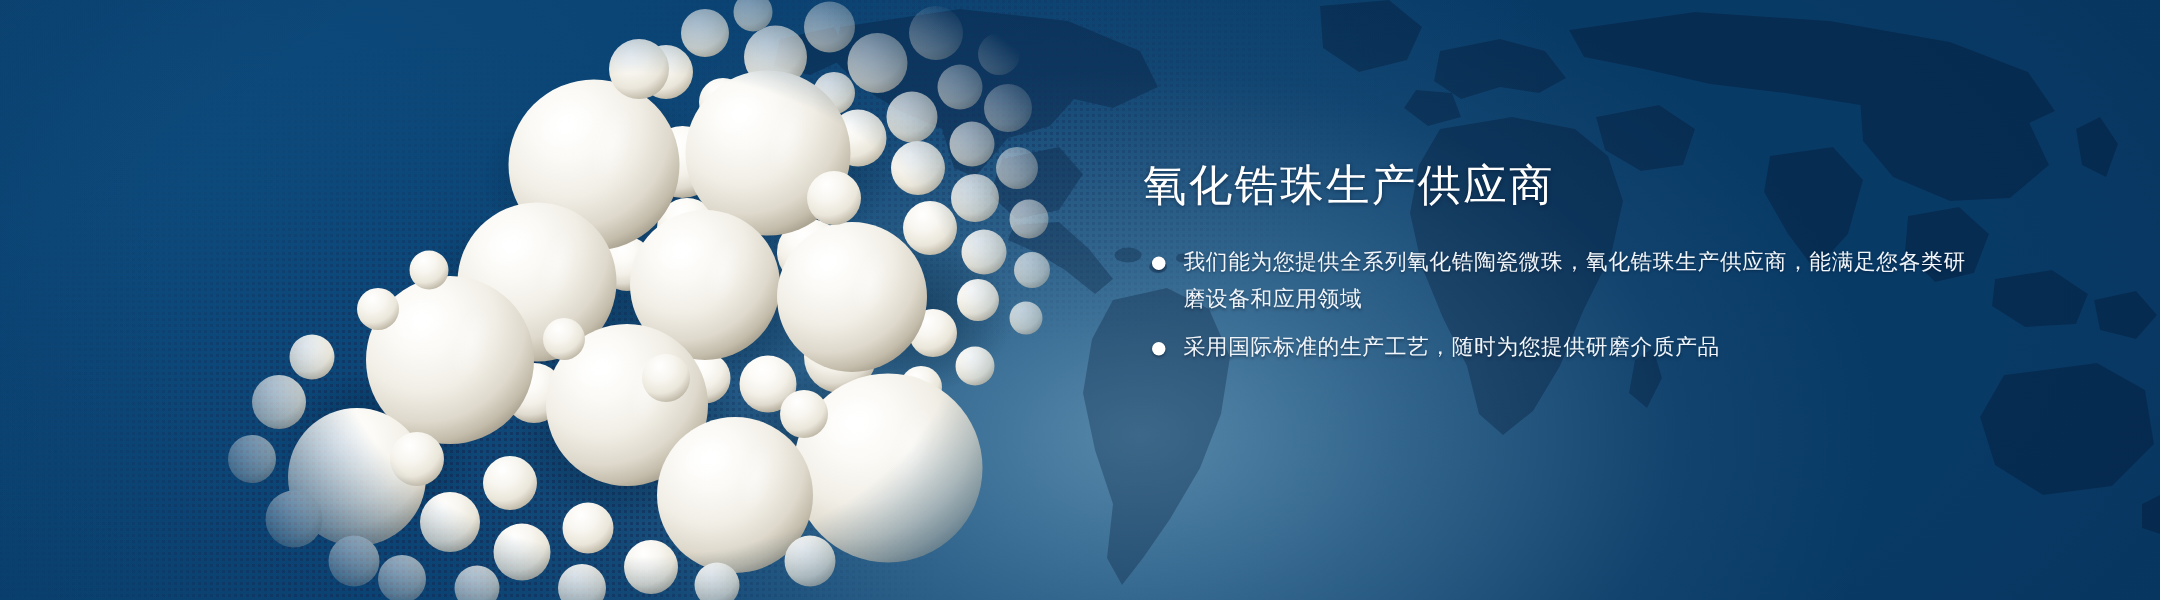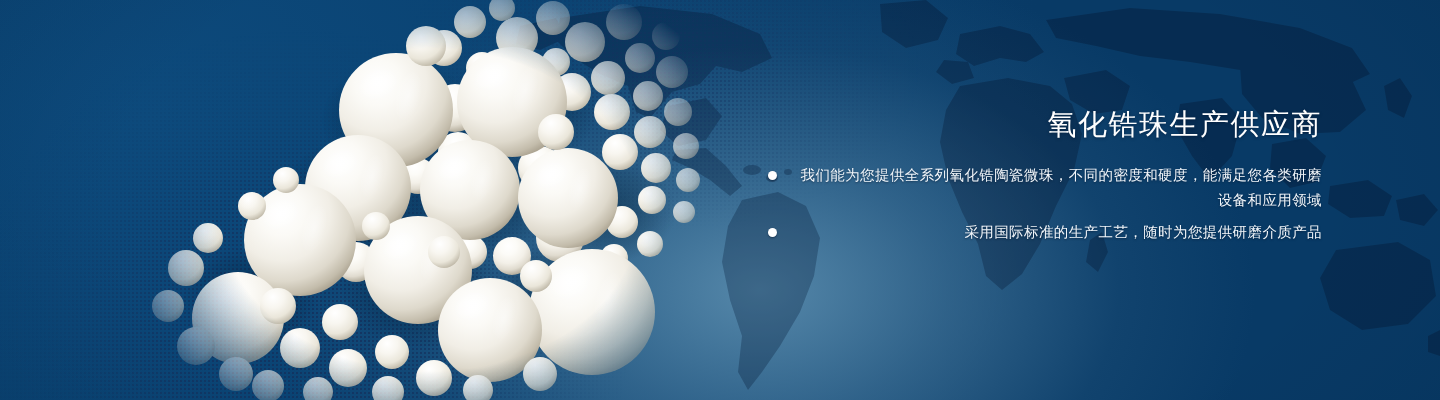--- a/index.html
+++ b/index.html
@@ -8,21 +8,20 @@
     padding: 0;
     background: #0a4472;
   }
   #banner {
     position: relative;
     width: 1440px;
     height: 400px;
     overflow: hidden;
     font-family: "Liberation Sans", "DejaVu Sans", sans-serif;
     background: #15803d;
-    text-align: right;
   }
 
   
   .layer { position: absolute; inset: 0; }
 
   #bg-base {
     background:
       radial-gradient(ellipse 620px 420px at 760px 290px,
         rgba(92,142,175,0.92) 0%,
         rgba(72,122,158,0.62) 30%,
@@ -363,21 +362,21 @@
   </div>
 
   <div id="copy">
 
     <h1 id="headline">氧化锆珠生产供应商</h1>
 
     <ul id="bullets">
 
       <li class="bullet-row">
         <span class="bullet-dot"></span>
-        <span class="bullet-text">我们能为您提供全系列氧化锆陶瓷微珠，不同的密度和硬度，能满足您各类研磨设备和应用领域</span>
+        <span class="bullet-text">我们能为您提供全系列氧化锆陶瓷微珠，氧化锆珠生产供应商，能满足您各类研磨设备和应用领域</span>
       </li>
 
 
       <li class="bullet-row">
         <span class="bullet-dot"></span>
         <span class="bullet-text">采用国际标准的生产工艺，随时为您提供研磨介质产品</span>
       </li>
 
     </ul>
   </div>

